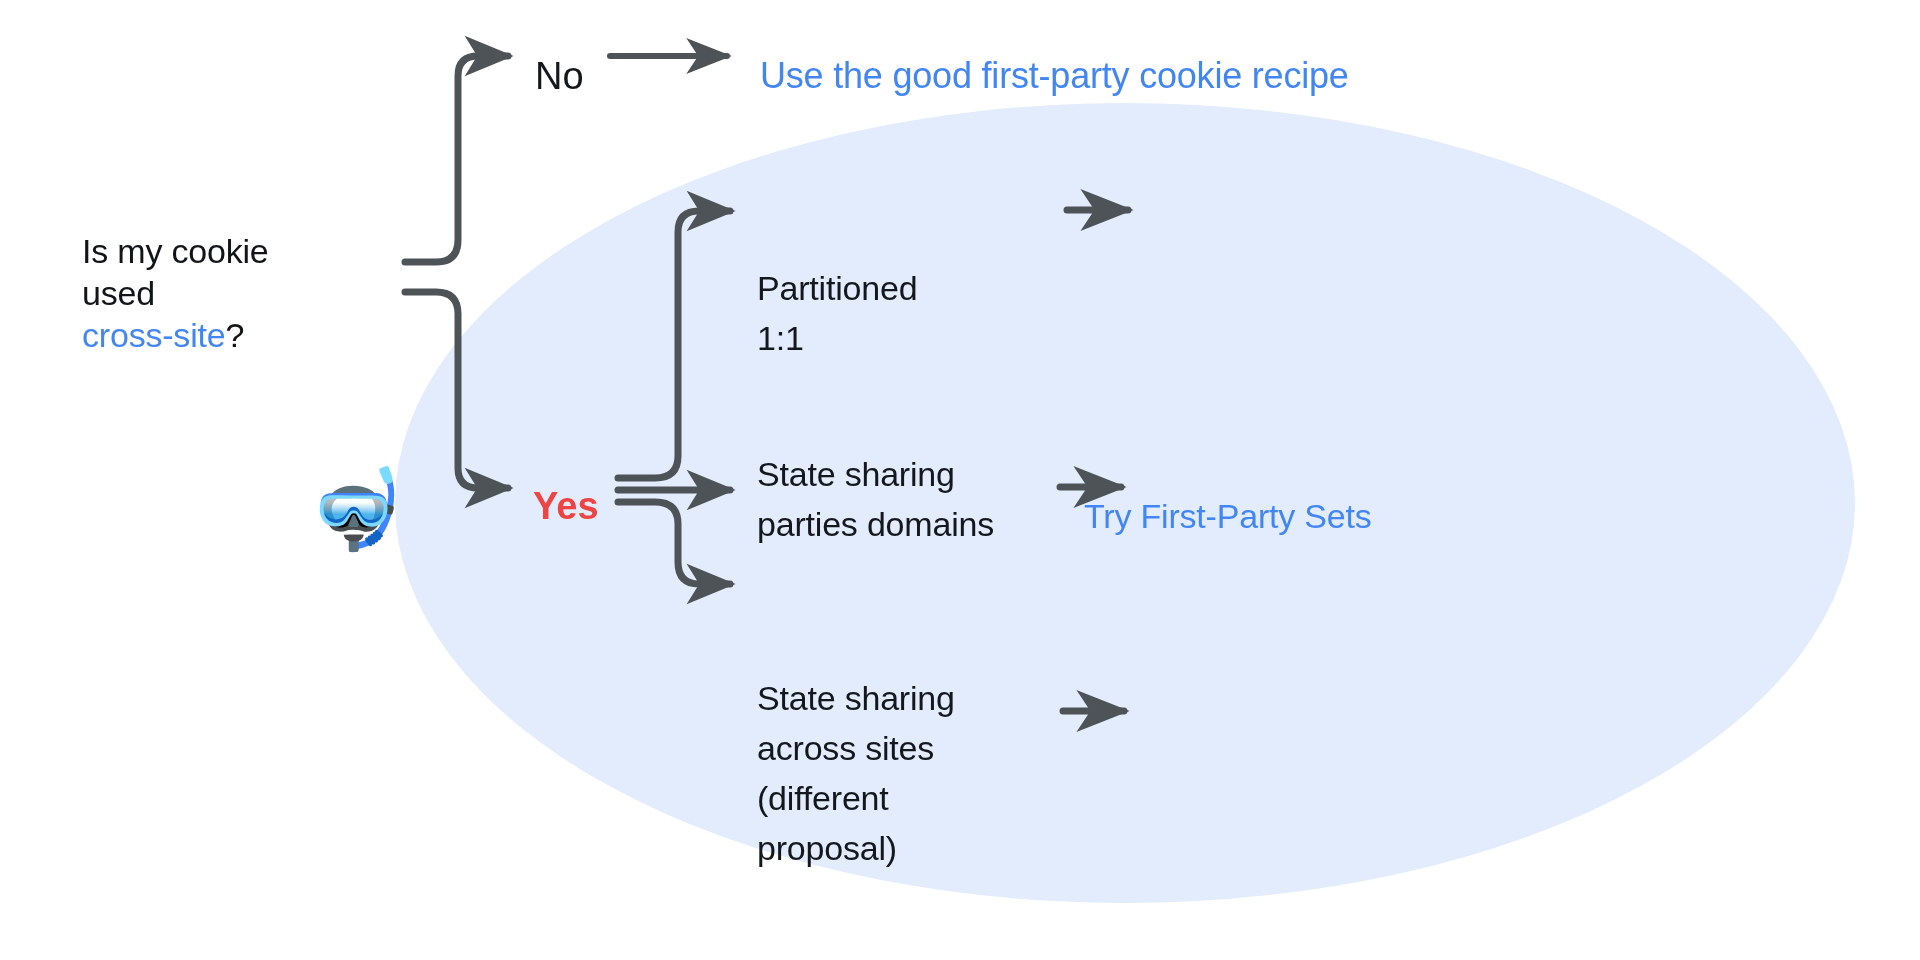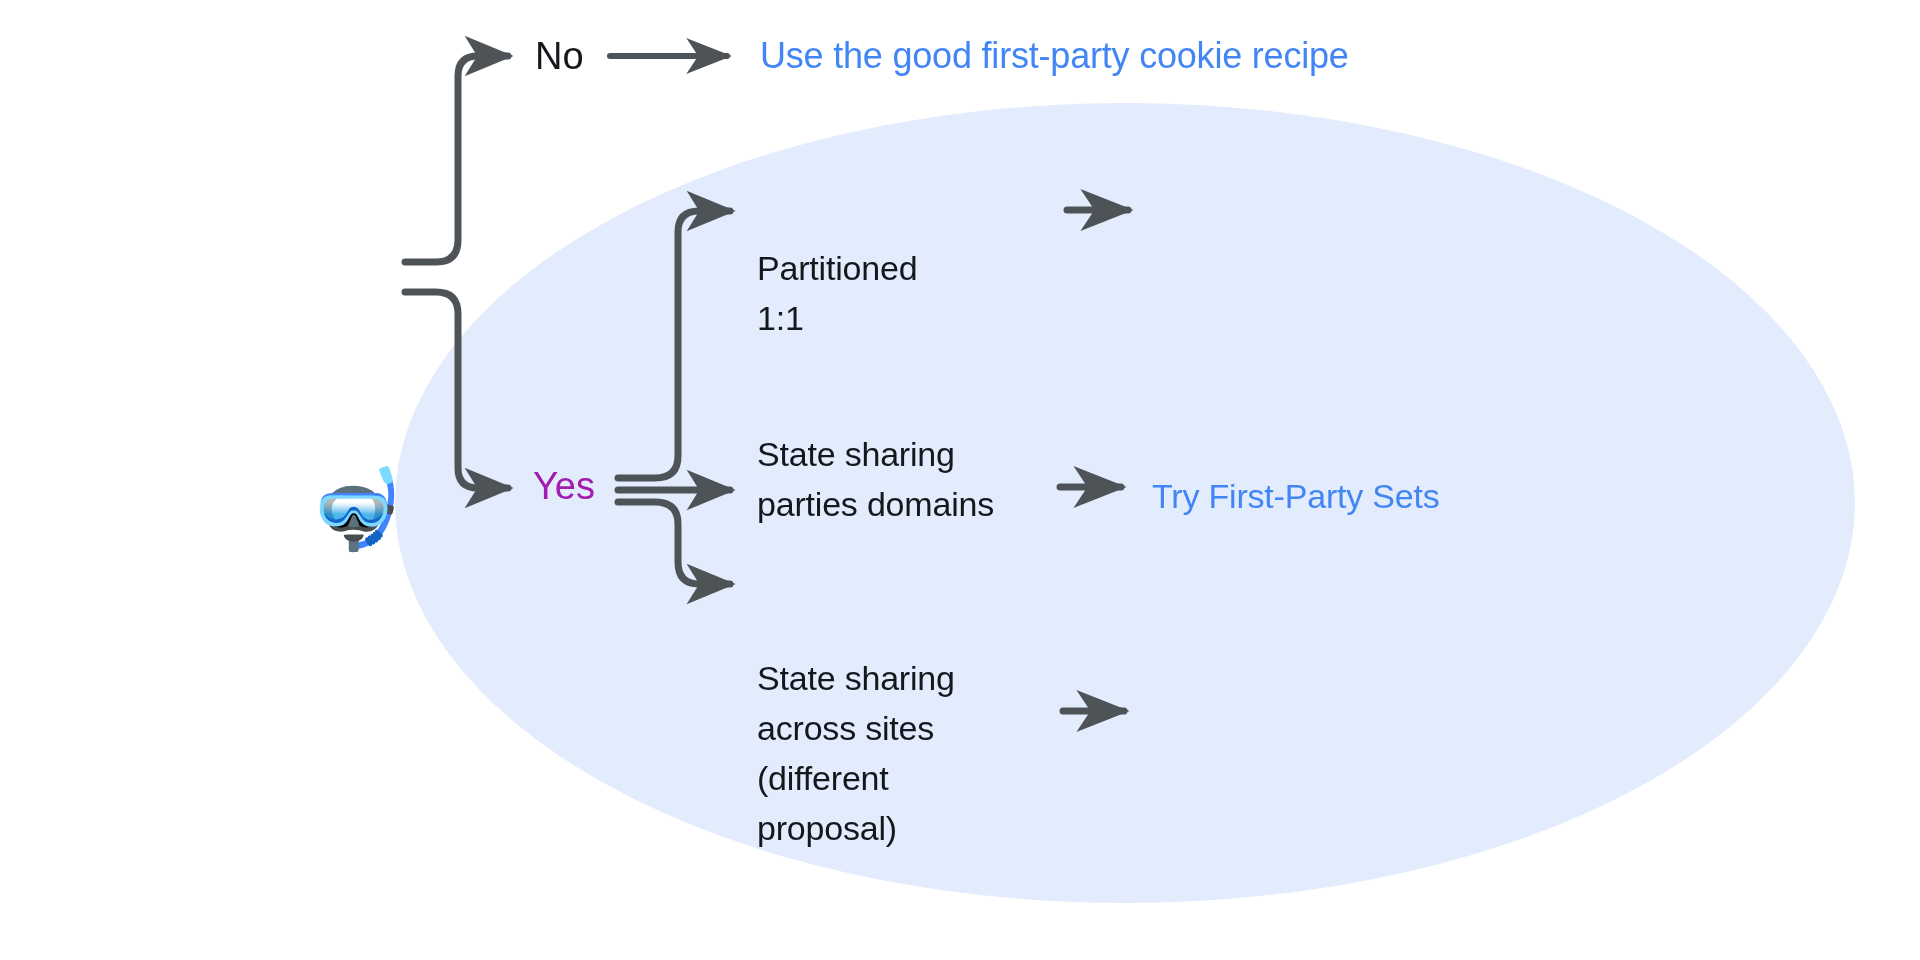--- a/index.html
+++ b/index.html
@@ -19,53 +19,53 @@
     z-index:0;
   }
 
   
   svg.connectors{
     position:absolute;left:0;top:0;width:1920px;height:960px;
     z-index:2;pointer-events:none;
   }
 
   
-  .node{position:absolute;z-index:3;}
+  .node{position:absolute;z-index:3;margin-top:20px;}
 
   .question{
     left:82px;top:210px;width:270px;
     font-size:34px;line-height:42px;color:#111418;font-weight:400;
     letter-spacing:-0.2px;
   }
   .question .accent{color:#4285F4;}
 
   .lbl-no{
     left:535px;top:33px;
     font-size:38px;line-height:46px;color:#14181C;font-weight:400;
   }
   .lbl-yes{
     left:533px;top:463px;
-    font-size:38px;line-height:46px;color:#a21caf;font-weight:400;
+    font-size:38px;line-height:46px;color:#ef4444;font-weight:700;
   }
 
   .dark-text{
     color:#14181C;font-size:34px;line-height:50px;font-weight:400;
     letter-spacing:-0.2px;
   }
   .link-text{
     color:#4285F4;font-size:34px;line-height:50px;font-weight:400;
     letter-spacing:-0.2px;cursor:pointer;text-align:right;
   }
   .link-text.big{font-size:36px;line-height:52px;}
 
   .n-recipe{left:760px;top:30px;white-space:nowrap;}
   .n-part{left:757px;top:243px;width:230px;}
   .n-part-link{left:1163px;top:195px;width:360px;}
   .n-state1{left:757px;top:429px;width:320px;}
-  .n-state1-link{left:1152px;top:471px;white-space:nowrap;}
+  .n-state1-link{left:1084px;top:471px;white-space:nowrap;}
   .n-state2{left:757px;top:653px;width:260px;}
   .n-state2-link{left:1155px;top:695px;white-space:nowrap;}
 
   
   .mask{
     position:absolute;left:307px;top:470px;
     font-size:78px;line-height:78px;z-index:4;
     filter:saturate(1.05);
   }
 </style>
@@ -103,20 +103,25 @@
       <path d="M1067,210 L1128,210" stroke-width="7" marker-end="url(#ahs)"></path>
 
       <path d="M1060,487 L1121,487" stroke-width="7" marker-end="url(#ahs)"></path>
 
       <path d="M1063,711 L1124,711" stroke-width="7" marker-end="url(#ahs)"></path>
     </g>
   </svg>
 
   <div class="mask">🤿</div>
 
+  <div class="node question">
+    <div>Is my cookie</div>
+    <div>used</div>
+    <div><span class="accent">cross-site</span><span>?</span></div>
+  </div>
 
   <div class="node lbl-no">No</div>
   <div class="node n-recipe link-text big">Use the good first-party cookie recipe</div>
 
   <div class="node lbl-yes">Yes</div>
 
   <div class="node n-part dark-text">
     <div>Partitioned</div>
     <div>1:1</div>
   </div>

